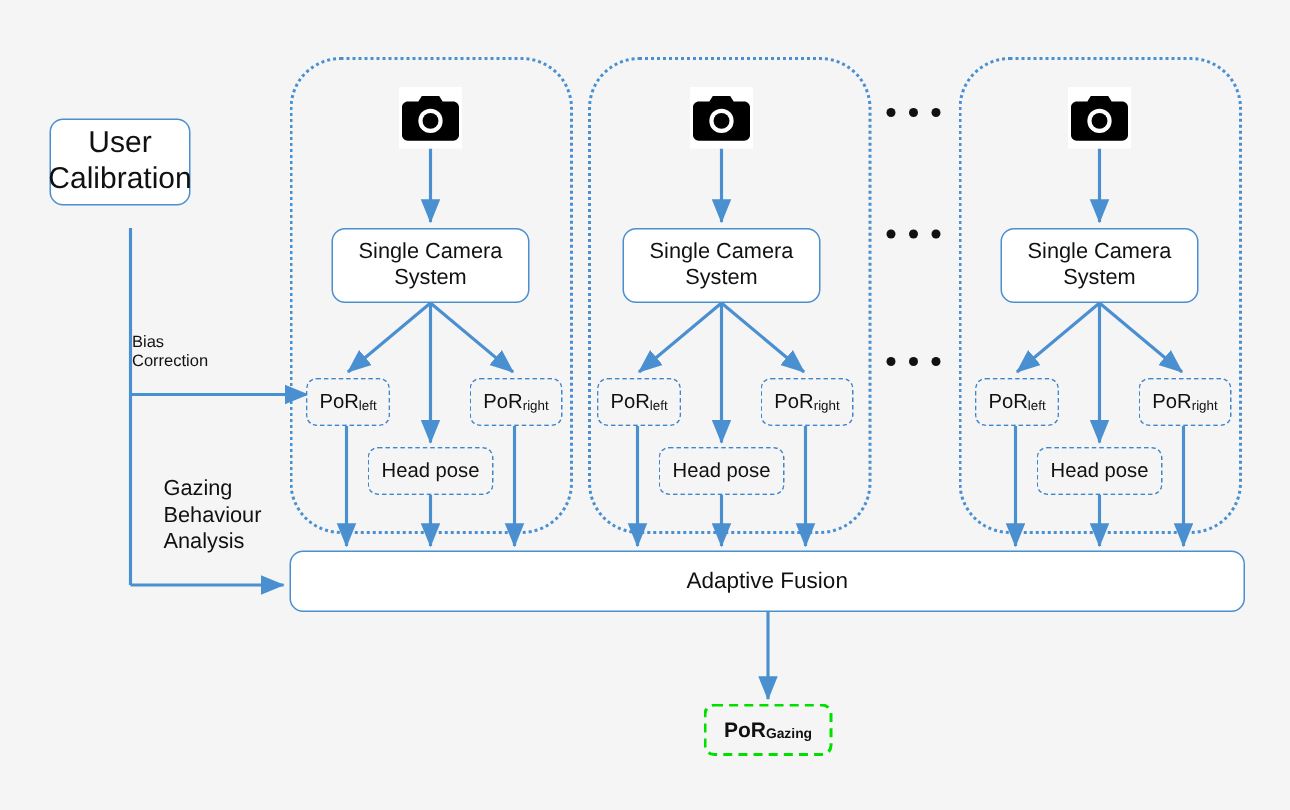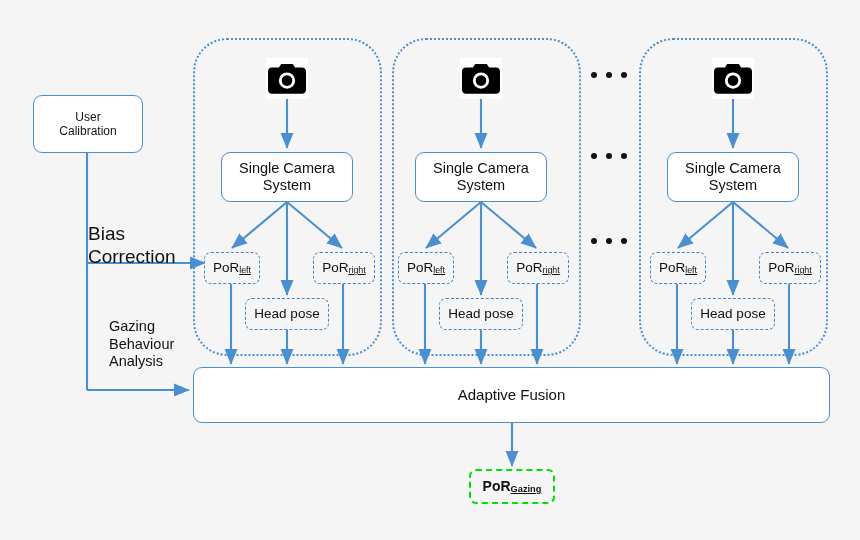--- a/index.html
+++ b/index.html
@@ -90,21 +90,20 @@
     height: 6px;
     border-radius: 50%;
     background: #111111;
   }
   sub {
     font-size: 0.66em;
     vertical-align: baseline;
     position: relative;
     top: 0.30em;
     line-height: 1;
-    text-decoration: underline;
   }
 </style>
 </head>
 <body>
 
 <div id="canvas">
 
   <svg id="svg-layer" viewBox="0 0 860 540" xmlns="http://www.w3.org/2000/svg">
     <defs>
       <marker id="ah" markerWidth="9" markerHeight="9" refX="7.2" refY="3.6" orient="auto" markerUnits="strokeWidth">
@@ -165,24 +164,24 @@
     </svg>
   </div>
   <div class="cam" style="left:712px; top:58px; width:42px; height:41px;">
     <svg width="38" height="30" viewBox="0 0 38 30" aria-hidden="true">
       <path fill="#000000" d="M13.2 0h11.6l2.3 3.6h7.0c2.1 0 3.9 1.7 3.9 3.8V26c0 2.1-1.8 3.8-3.9 3.8H3.9C1.8 29.8 0 28.1 0 26V7.4C0 5.3 1.8 3.6 3.9 3.6h7.0L13.2 0z"></path>
       <circle cx="19" cy="16.6" r="8.1" fill="#ffffff"></circle>
       <circle cx="19" cy="16.6" r="5.3" fill="#000000"></circle>
     </svg>
   </div>
 
-  <div class="node solid-box" style="left:33px; top:95px; width:110px; height:58px; font-size:12px; white-space:pre-line;">User
+  <div class="node solid-box" style="left:33px; top:79px; width:94px; height:58px; font-size:20px; white-space:pre-line;">User
 Calibration</div>
 
-  <div class="edge-label" style="left:88px; top:222px; font-size:19px;">Bias
+  <div class="edge-label" style="left:88px; top:222px; font-size:11px;">Bias
 Correction</div>
 
   <div class="edge-label" style="left:88px; top:318px; font-size:14.5px;margin-left:21px;">Gazing
 Behaviour
 Analysis</div>
 
   <div class="node solid-box" style="left:221px; top:152px; width:132px; height:50px; font-size:14.5px; white-space:pre-line;">Single Camera
 System</div>
   <div class="node solid-box" style="left:415px; top:152px; width:132px; height:50px; font-size:14.5px; white-space:pre-line;">Single Camera
 System</div>
@@ -228,20 +227,20 @@
     <i></i>
     <i></i>
     <i></i>
   </div>
   <div class="dots" style="left:591px; top:238px;">
     <i></i>
     <i></i>
     <i></i>
   </div>
 
-  <div class="node solid-box" style="left:193px; top:367px; width:637px; height:56px; font-size:15px;">Adaptive Fusion</div>
+  <div class="node solid-box" style="left:193px; top:367px; width:637px; height:41px; font-size:15px;">Adaptive Fusion</div>
 
   <div class="node green-box" style="left:469px; top:469px; width:86px; height:35px; font-size:14px;">
     <span>PoR</span>
       <sub>Gazing</sub>
   </div>
 
 </div>
 
 </body></html>

